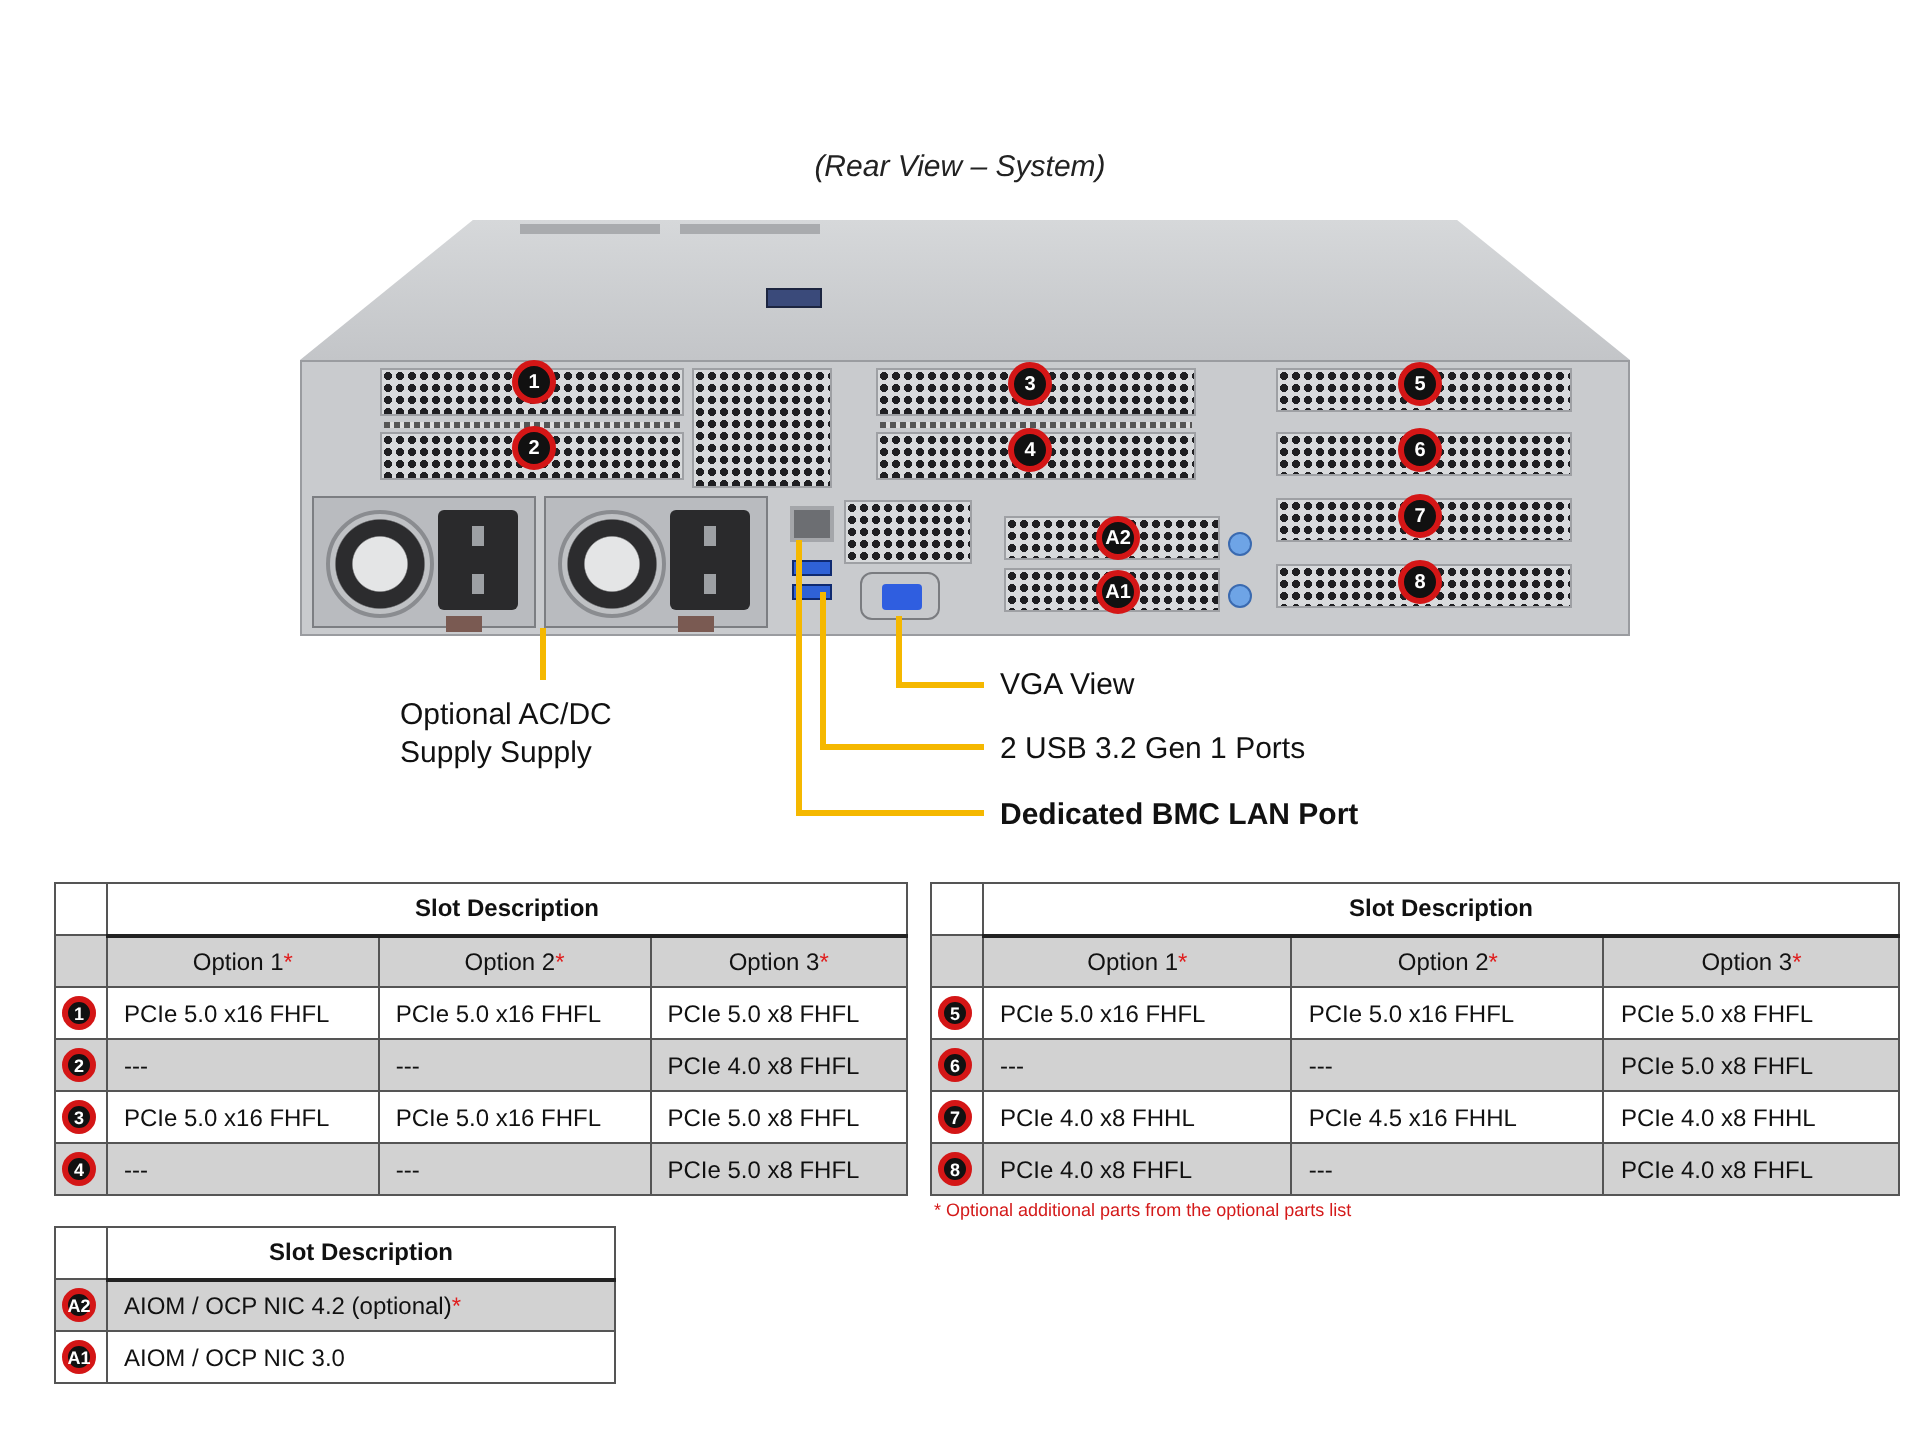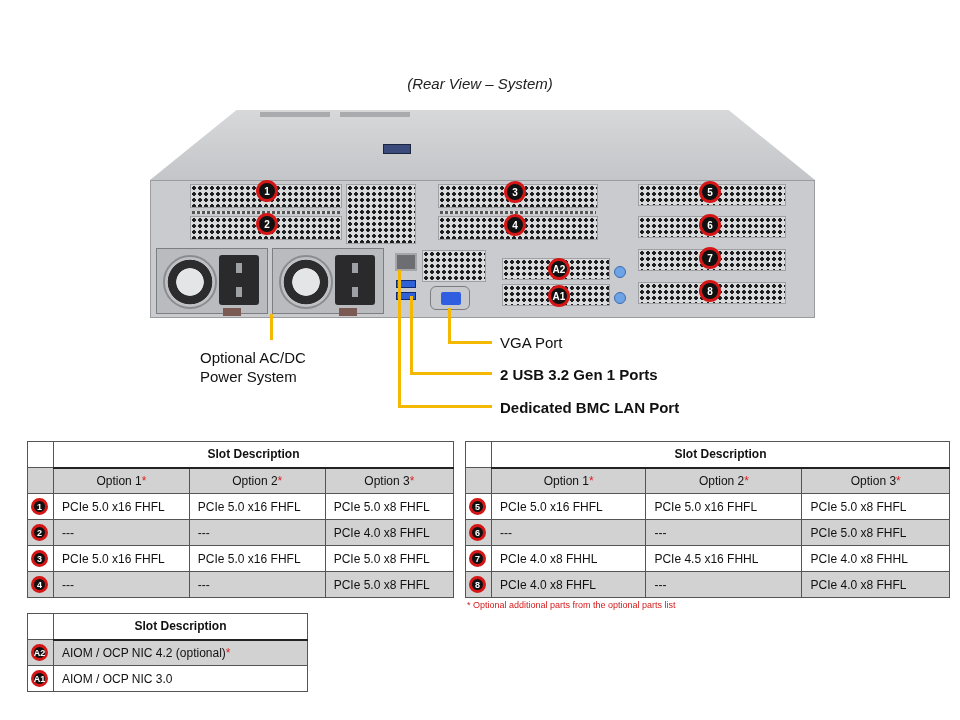--- a/index.html
+++ b/index.html
@@ -118,24 +118,24 @@
 <div class="line" style="left:270px;top:314px;width:3px;height:26px;"></div>
 <div class="line" style="left:448px;top:308px;width:3px;height:36px;"></div>
 <div class="line" style="left:448px;top:341px;width:44px;height:3px;"></div>
 <div class="line" style="left:410px;top:296px;width:3px;height:79px;"></div>
 <div class="line" style="left:410px;top:372px;width:82px;height:3px;"></div>
 <div class="line" style="left:398px;top:270px;width:3px;height:138px;"></div>
 <div class="line" style="left:398px;top:405px;width:94px;height:3px;"></div>
 
 <div class="psu-label">
   <div>Optional AC/DC</div>
-  <div>Power System</div>
+  <div>Supply Supply</div>
 </div>
-<div class="callout" style="left:500px;top:334px;">VGA Port</div>
-<div class="callout" style="left:500px;top:366px;font-weight:bold;">2 USB 3.2 Gen 1 Ports</div>
+<div class="callout" style="left:500px;top:334px;">VGA View</div>
+<div class="callout" style="left:500px;top:366px;">2 USB 3.2 Gen 1 Ports</div>
 <div class="callout" style="left:500px;top:399px;font-weight:bold;">Dedicated BMC LAN Port</div>
 
 <table style="left:27px;top:441px;width:427px;">
   <tbody>
       <tr>
     <td class="num blank-corner"></td>
     <th colspan="3">Slot Description</th>
   </tr>
   <tr class="optrow">
     <td class="num"></td>

